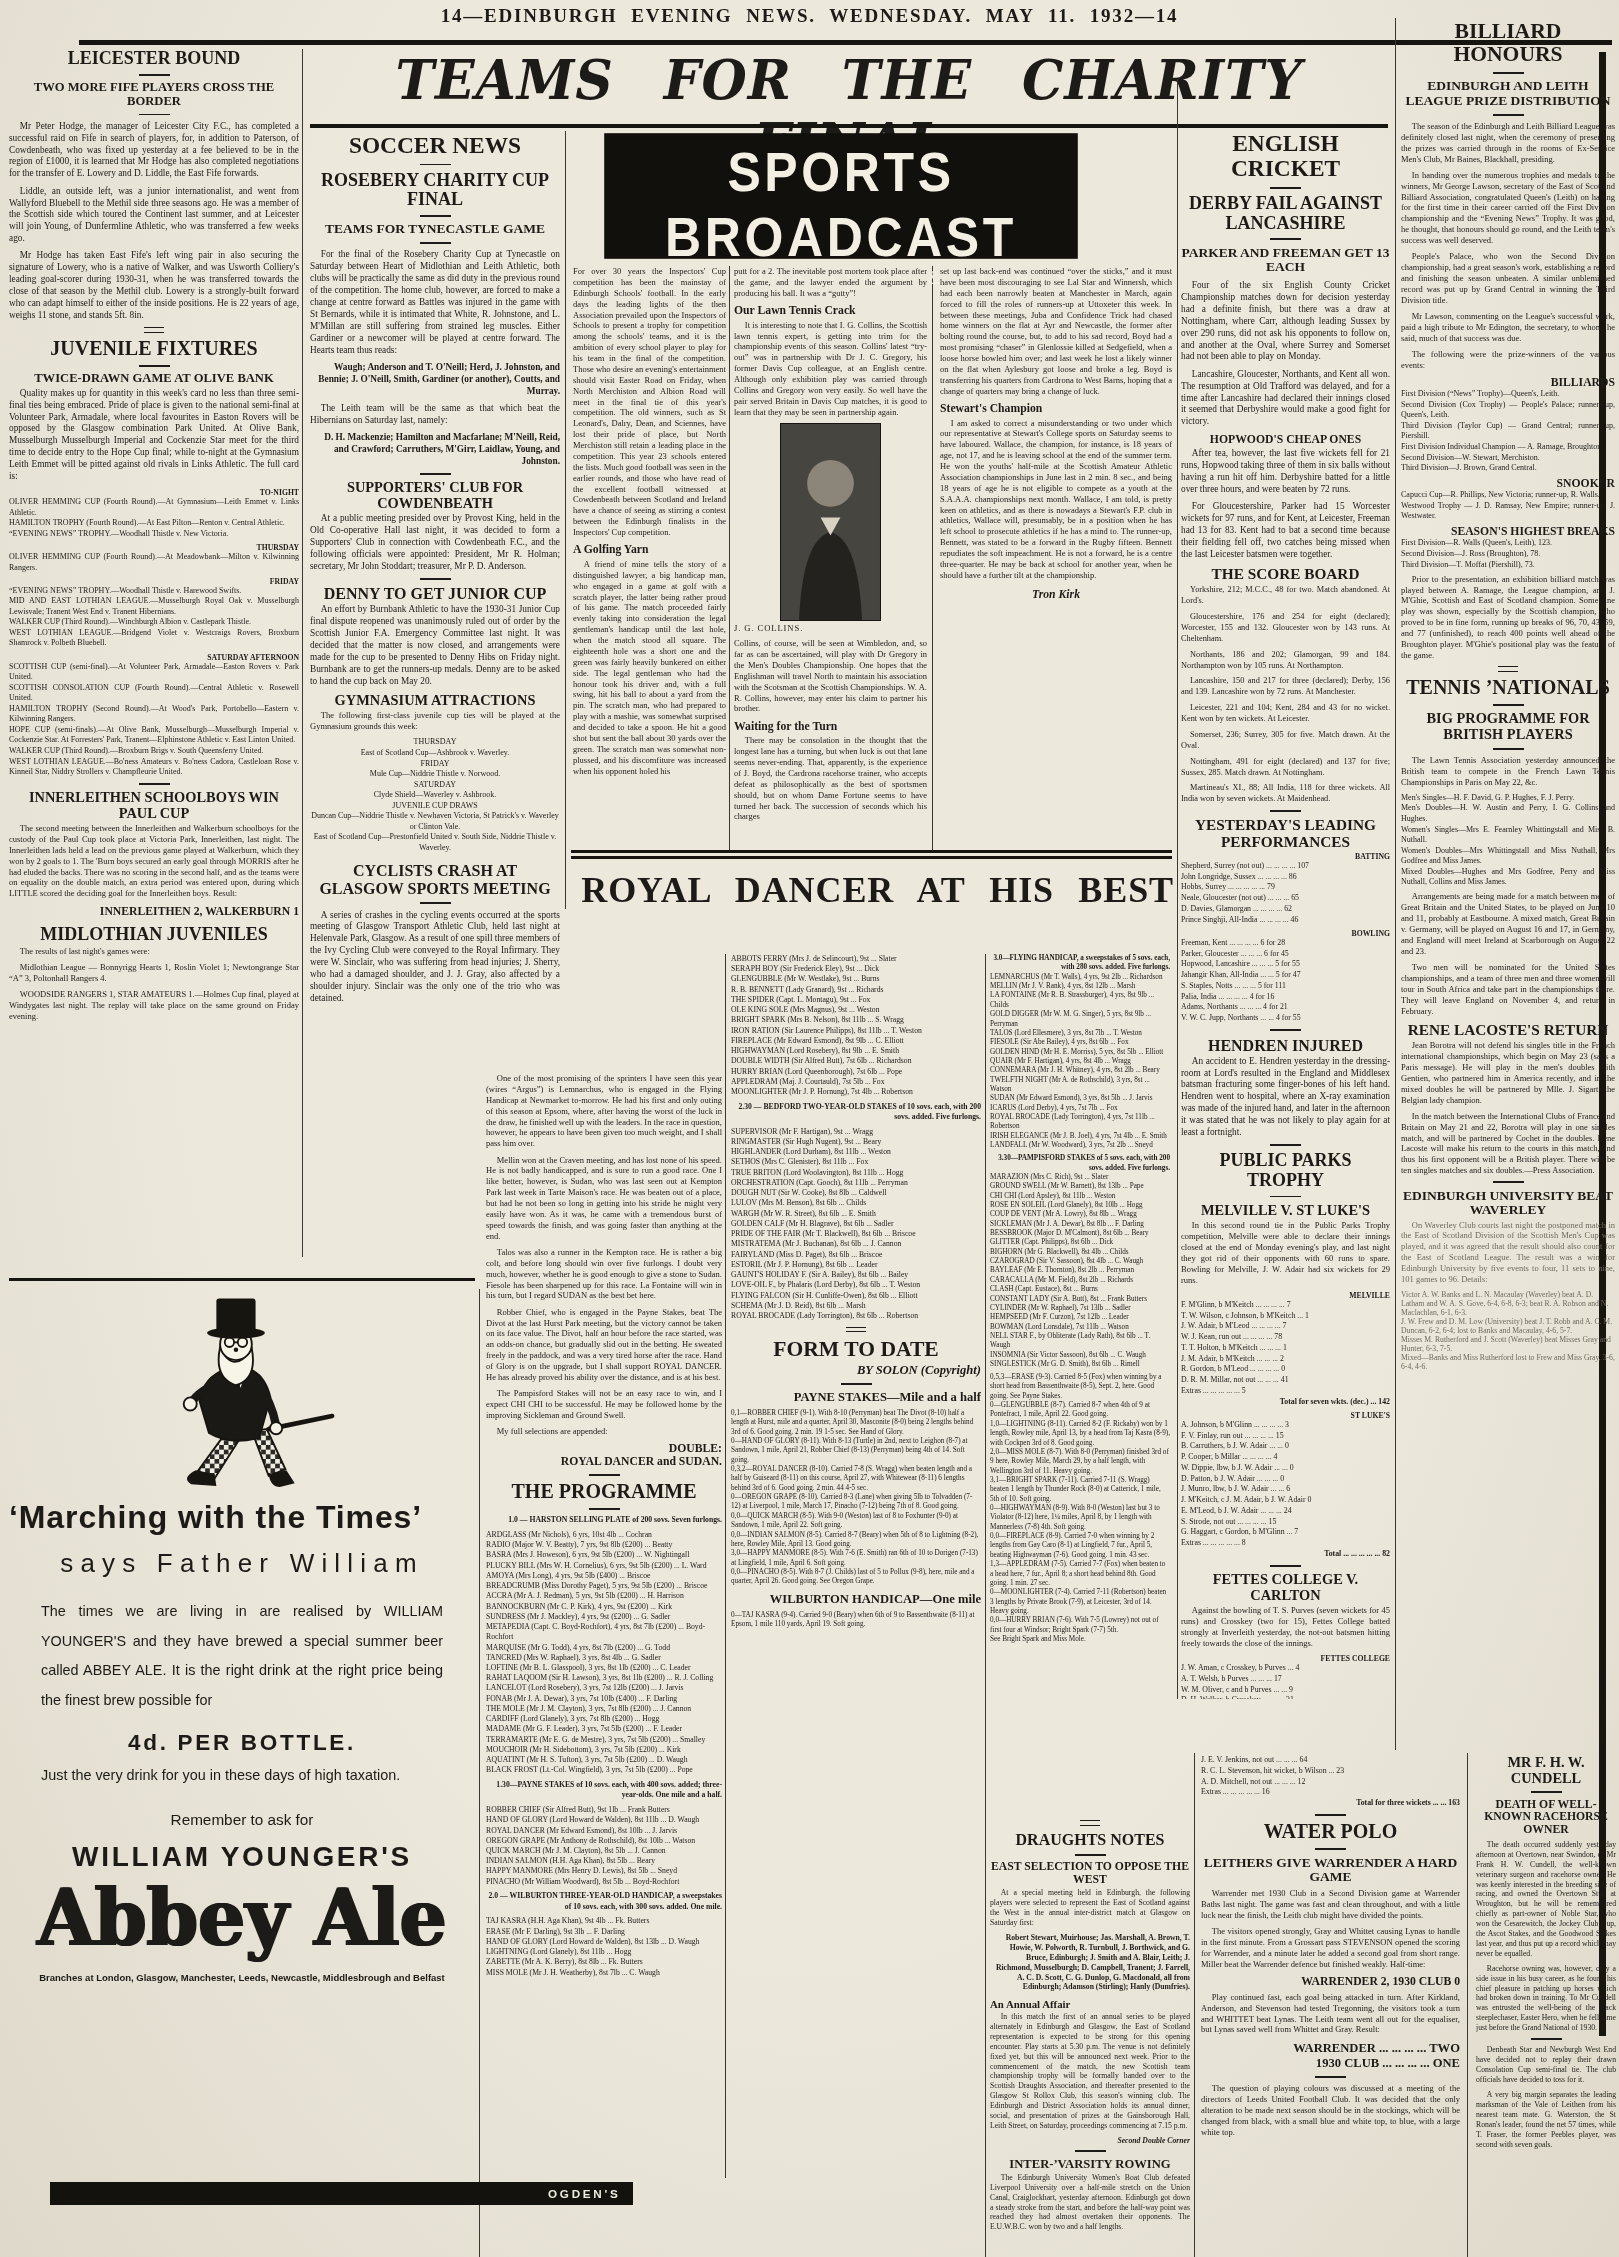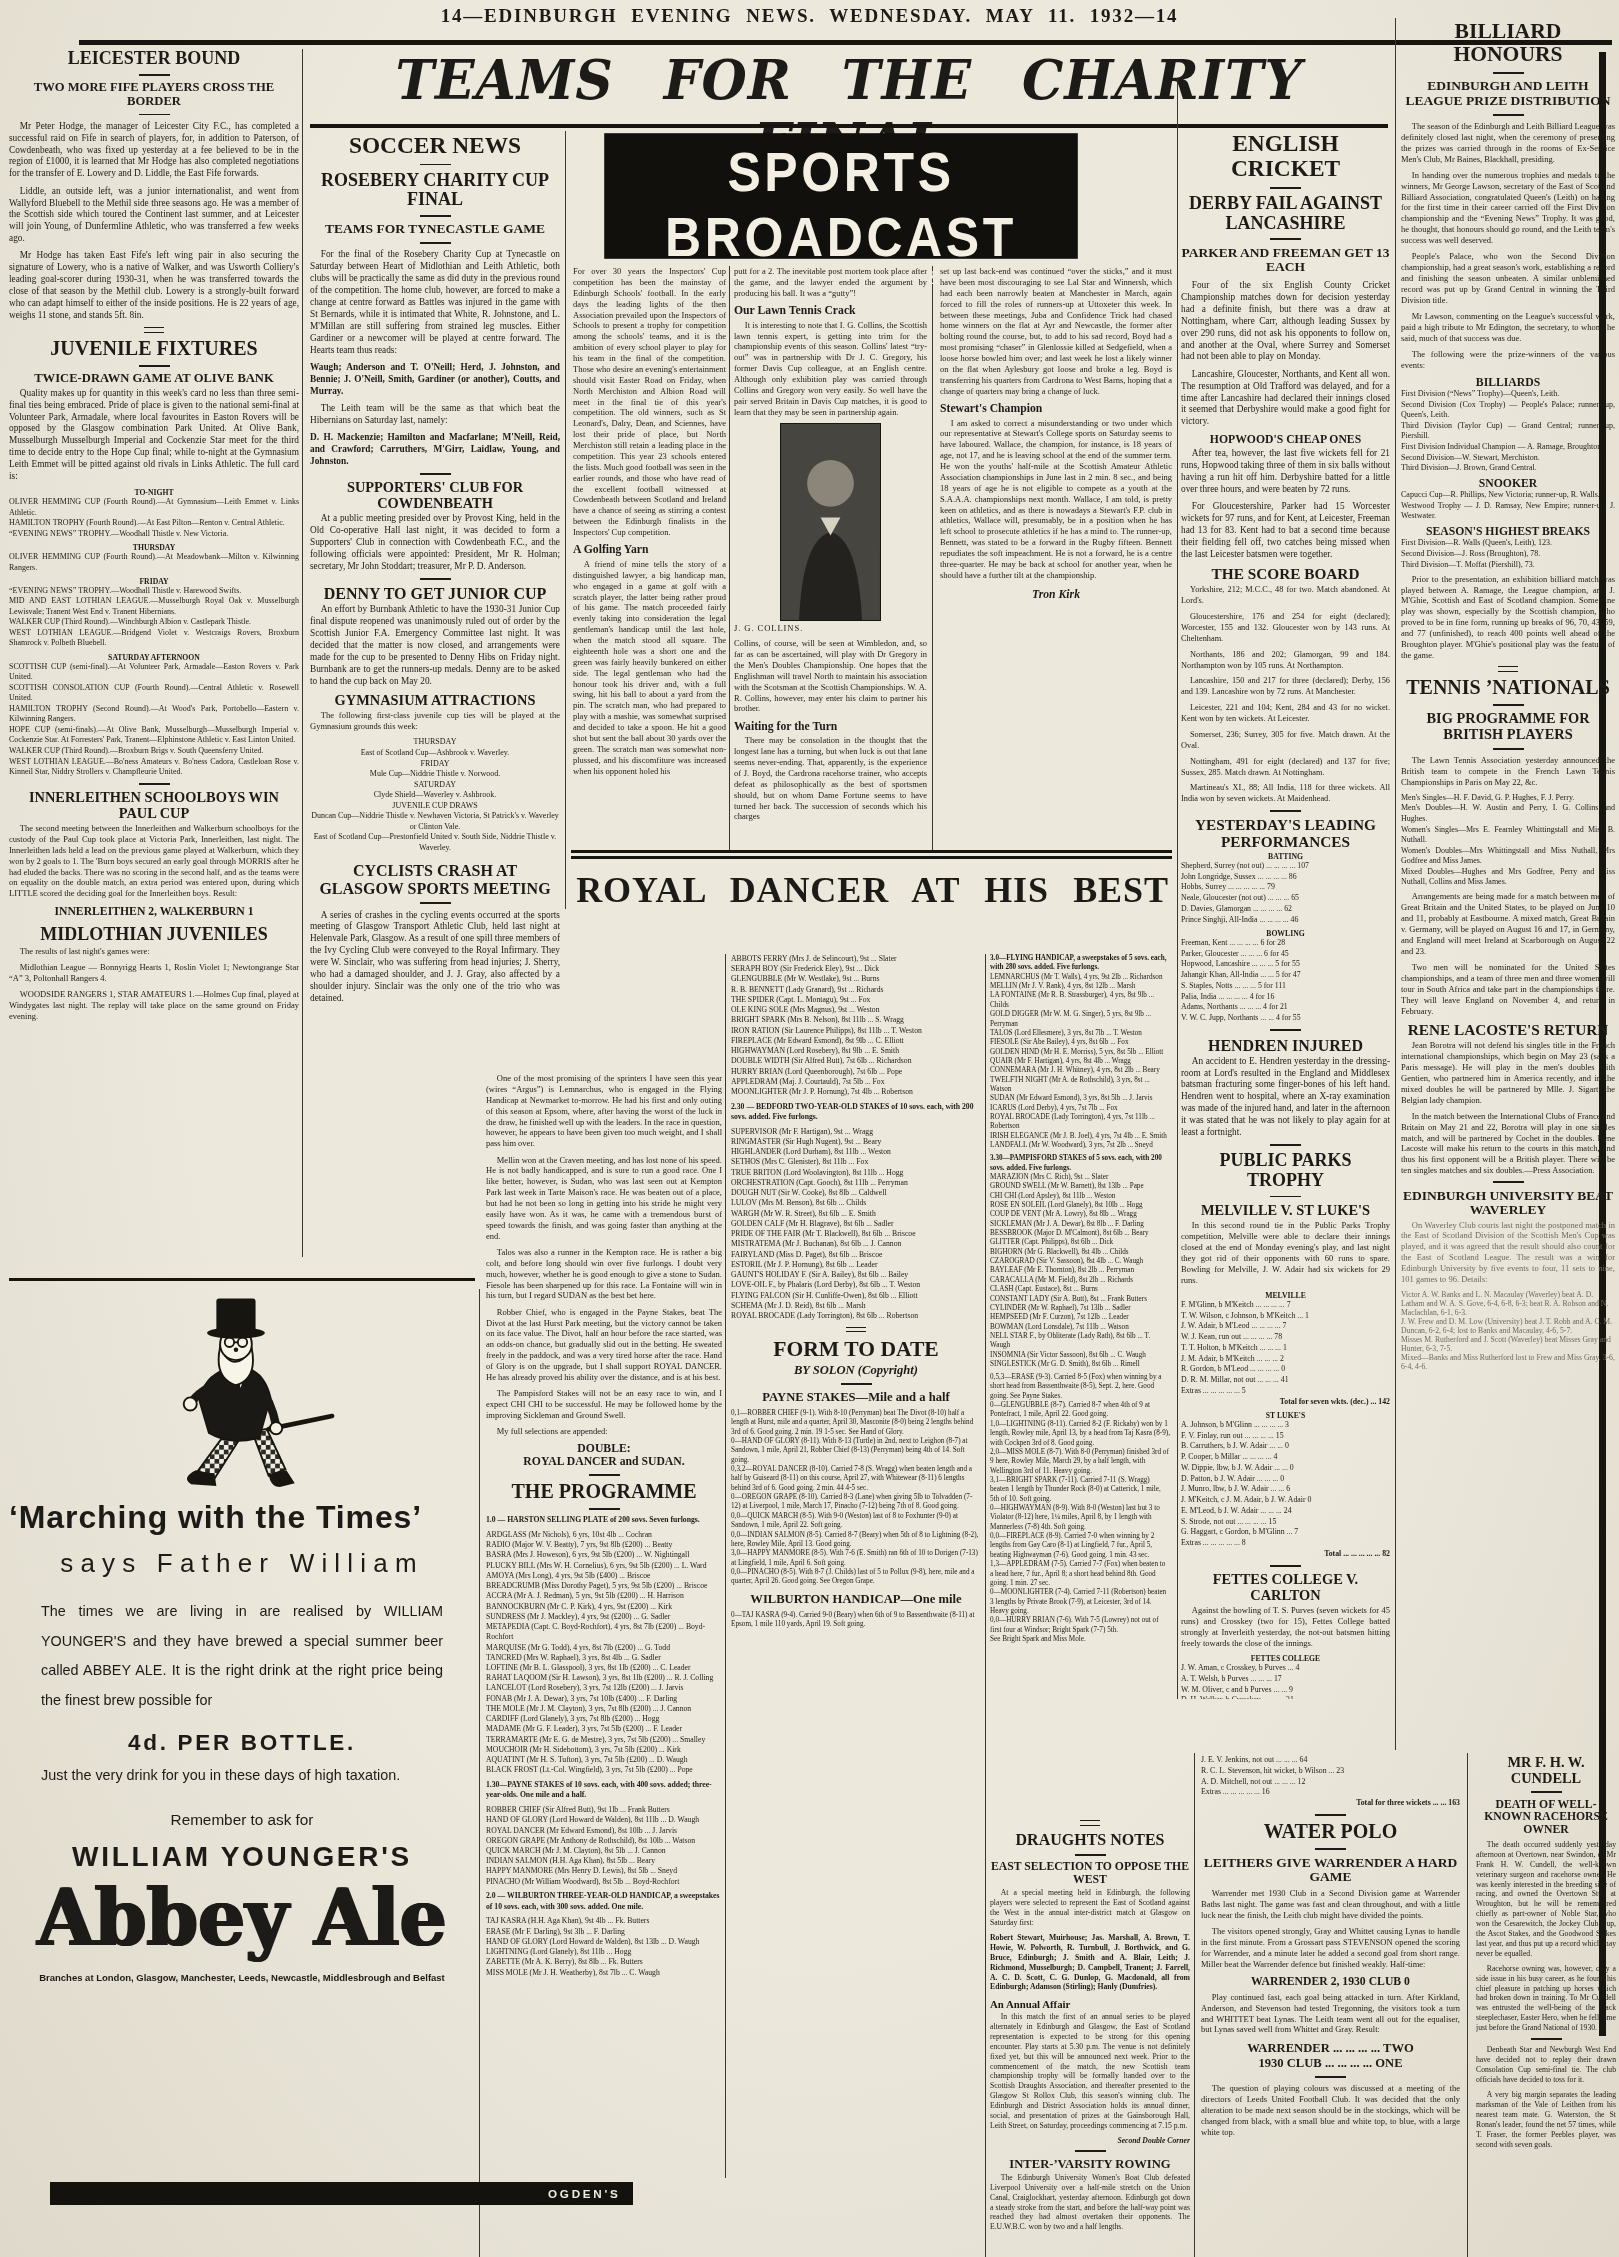--- a/index.html
+++ b/index.html
@@ -16,21 +16,21 @@
   .xxs{font-size:7.2px;line-height:1.3;}
   .lines{white-space:pre-line;}
   .ent{font-size:7.7px;line-height:1.33;text-align:left;margin:0 0 4.5px;}
   .fix{font-size:8px;line-height:1.32;text-align:justify;margin:0 0 3.6px;}
   .hA{font-weight:bold;text-align:center;margin:0 0 1.8px;line-height:1.08;}
   .hL{font-weight:bold;text-align:left;margin:3.6px 0 2.7px;}
   .s13{font-size:11.7px;} .s14{font-size:12.6px;} .s15{font-size:13.5px;} .s16{font-size:14.4px;}
   .s17{font-size:15.3px;} .s18{font-size:16px;} .s20{font-size:18px;} .s22{font-size:20px;}
   .s24{font-size:21.6px;} .s26{font-size:23.4px;}
   .ctr{text-align:center;} .rt{text-align:right;}
-  .b{font-weight:bold;} .it{font-style:italic;}
+  .b{font-weight:bold;text-align:right;} .it{font-style:italic;}
   .dv{width:31px;height:1.8px;background:#1d1b17;margin:5.4px auto;}
   .dv3{width:20px;height:3.6px;border-top:0.9px solid #1d1b17;border-bottom:0.9px solid #1d1b17;margin:5.4px auto;}
   .faded{color:#6e6a5c;}
   .banner{position:absolute;left:606px;top:135px;width:470px;height:122px;background:#12100c;color:#f3efe3;text-align:center;box-shadow:0 0 0 1.8px #12100c;}
   .banner .t1{font-family:"Liberation Sans",sans-serif;font-weight:bold;font-size:50px;letter-spacing:3.6px;margin-top:10.8px;transform:scaleY(1.12);}
   .banner .t2{font-family:"Liberation Sans",sans-serif;font-size:18px;letter-spacing:8px;margin-top:6px;text-align:right;}
   .mainhead{position:absolute;left:310px;top:50px;width:1078px;text-align:center;
             font-size:52px;font-style:italic;font-weight:bold;letter-spacing:0.9px;word-spacing:31px;
             font-family:"DejaVu Serif","Liberation Serif",serif;transform:scaleY(1.04);}
   .masthead{position:absolute;left:0;top:5.4px;width:1619px;text-align:center;font-weight:bold;font-size:19px;letter-spacing:1.8px;word-spacing:7.2px;}

